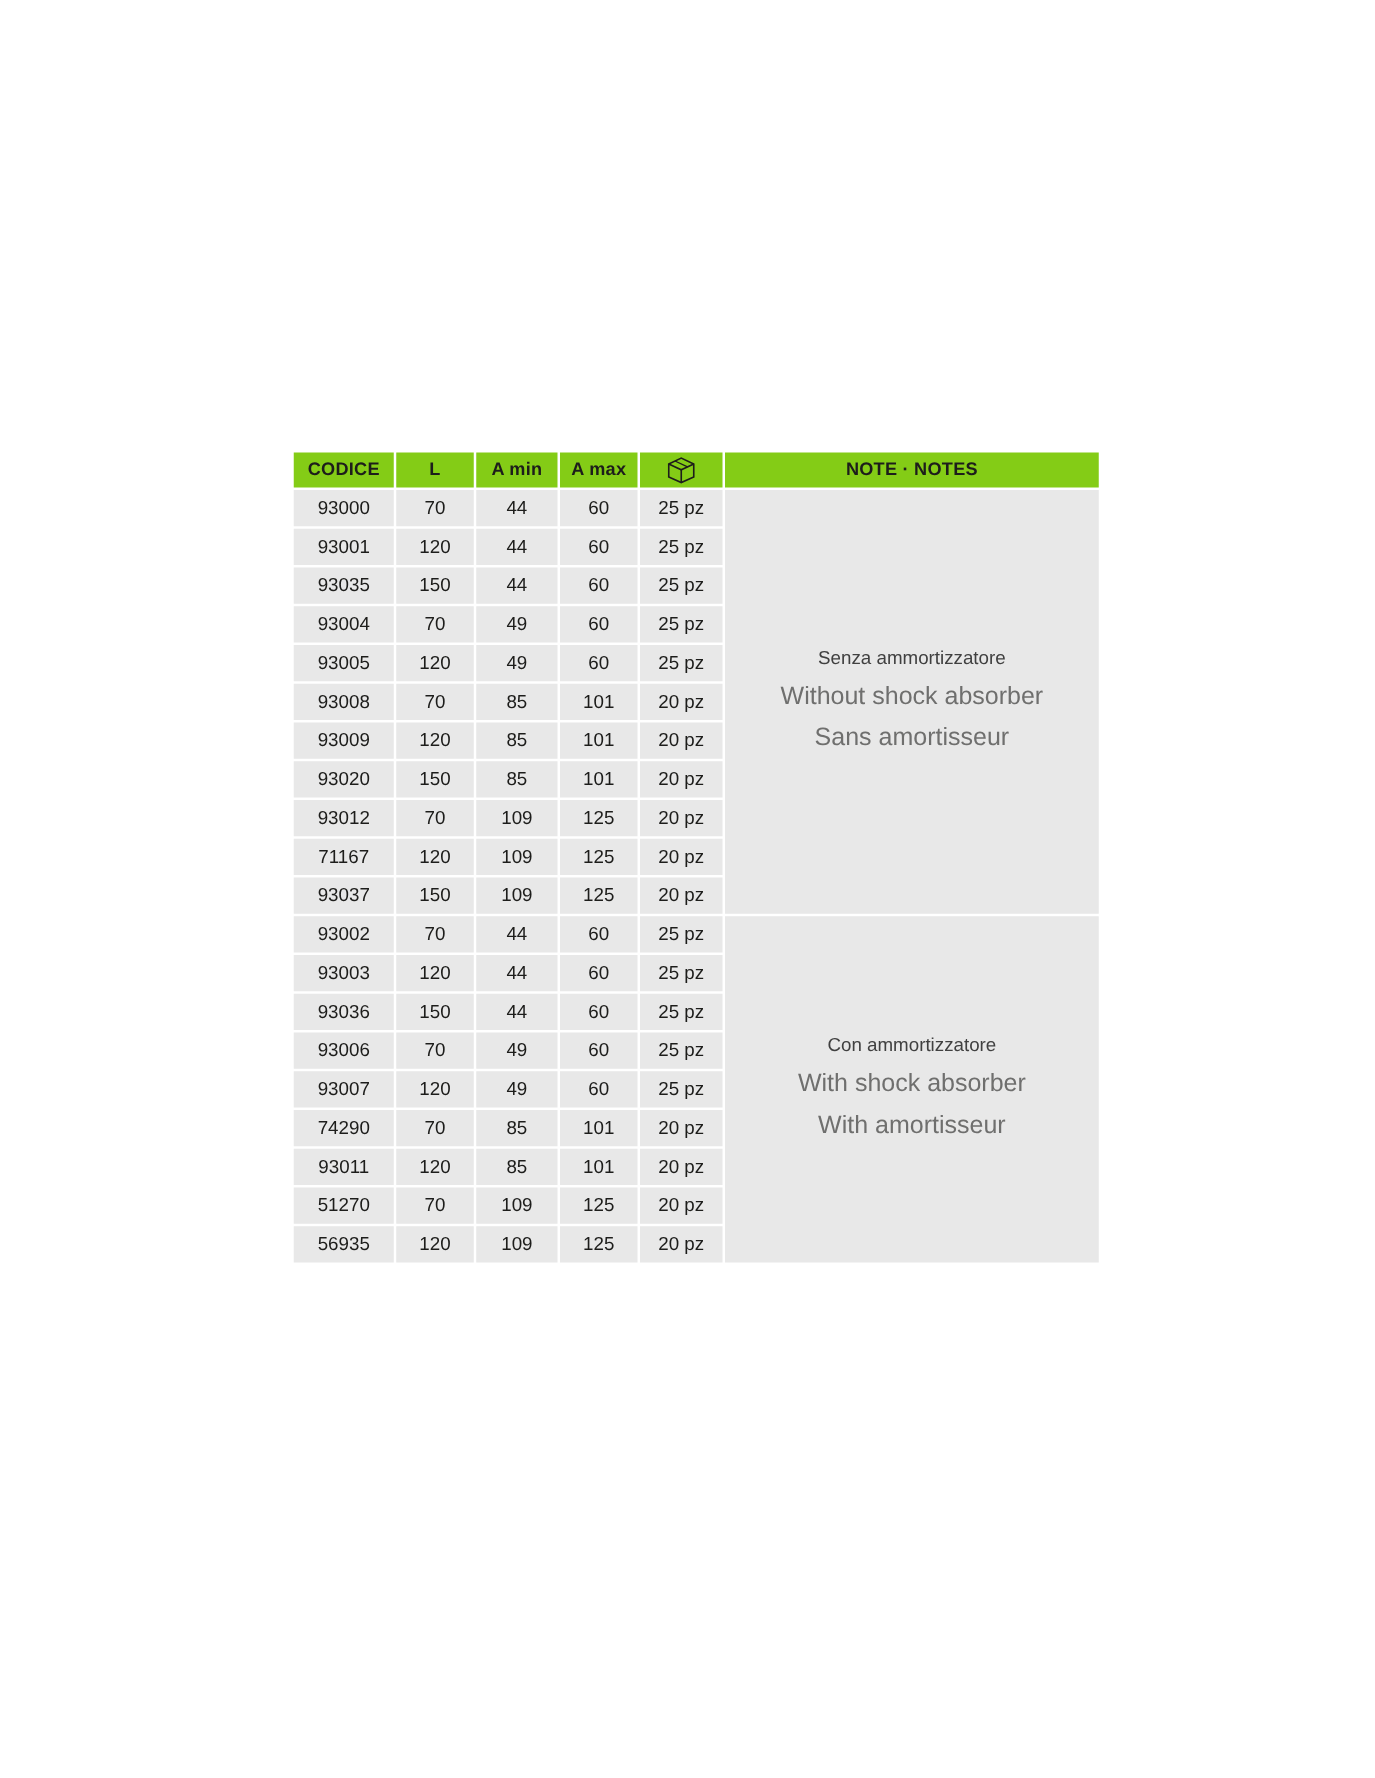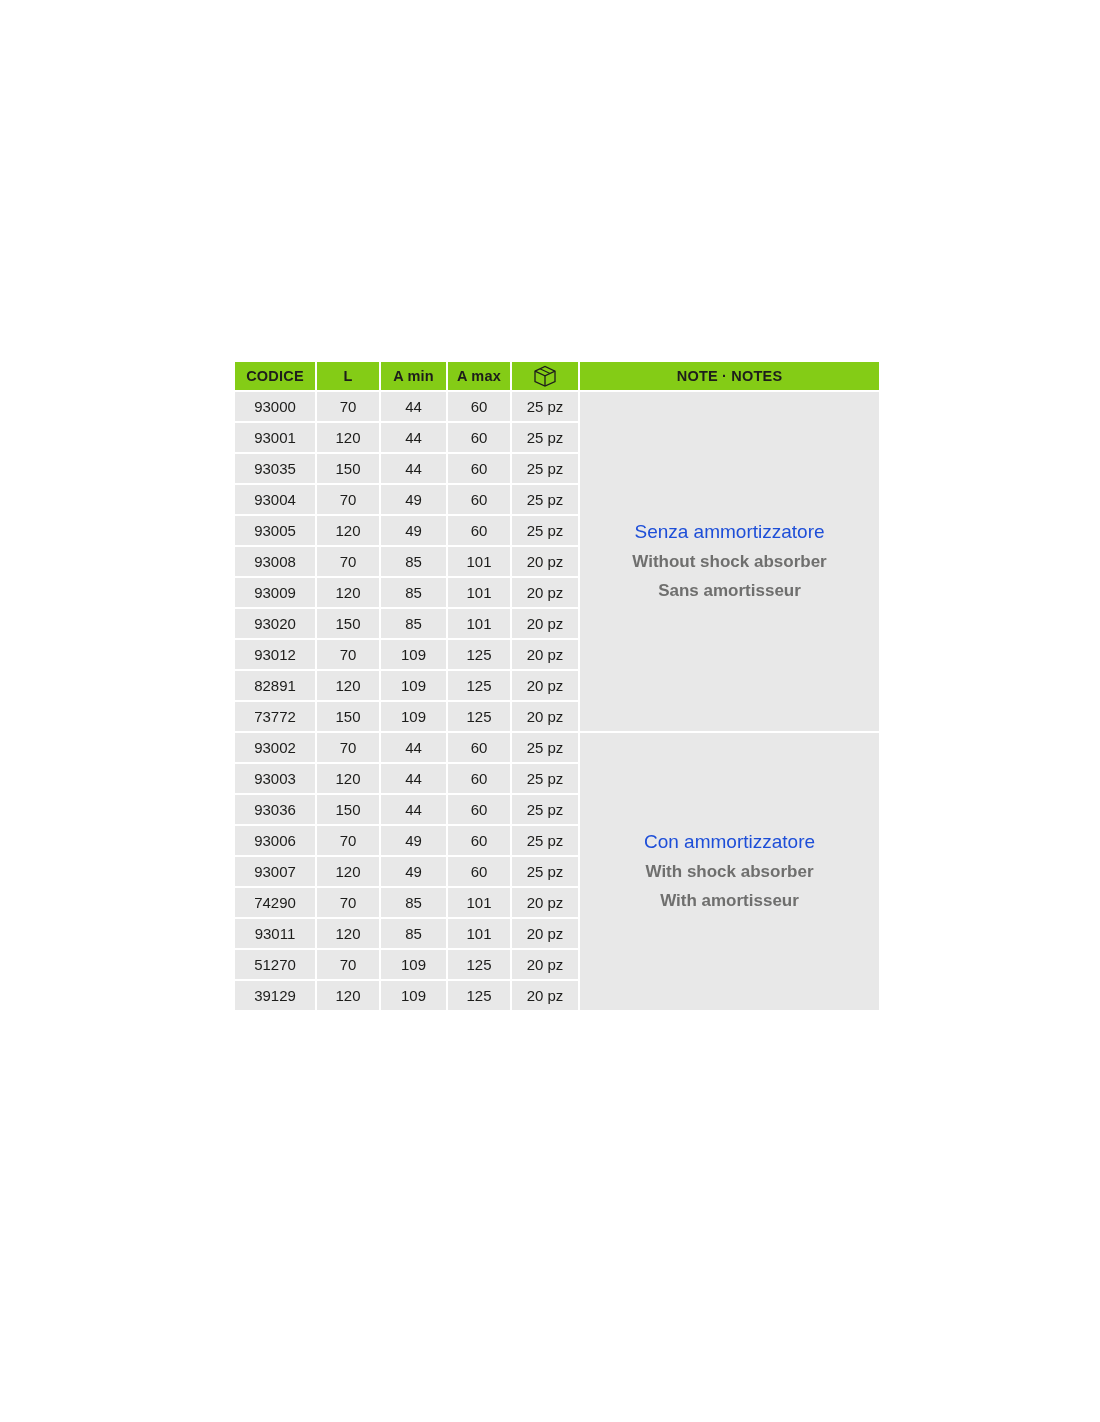--- a/index.html
+++ b/index.html
@@ -51,31 +51,30 @@
   col.c-note { width: 299px; }
 
   .note-cell {
     background: #e8e8e8;
     text-align: center;
     vertical-align: middle;
     padding: 0 8px;
     line-height: 1.55;
   }
   .note-it {
-    font-size: 19px;
-    color: #1d4ed8;
+    font-size: 15px;
+    color: #404040;
     display: block;
     margin-bottom: 3px;
   }
   .note-en, .note-fr {
-    font-size: 17px;
+    font-size: 20px;
     color: #6f6f6e;
     display: block;
     margin-bottom: 2px;
-    font-weight: bold;
   }
   .pack-icon svg {
     display: block;
     margin: 0 auto;
   }
   .hdr-notes {
     letter-spacing: 0.3px;
   }
 </style>
 </head>
@@ -174,28 +173,28 @@
         <td>20 pz</td>
       </tr>
       <tr>
         <td>93012</td>
         <td>70</td>
         <td>109</td>
         <td>125</td>
         <td>20 pz</td>
       </tr>
       <tr>
-        <td>82891</td>
-        <td>120</td>
-        <td>109</td>
-        <td>125</td>
-        <td>20 pz</td>
-      </tr>
-      <tr>
-        <td>73772</td>
+        <td>71167</td>
+        <td>120</td>
+        <td>109</td>
+        <td>125</td>
+        <td>20 pz</td>
+      </tr>
+      <tr>
+        <td>93037</td>
         <td>150</td>
         <td>109</td>
         <td>125</td>
         <td>20 pz</td>
       </tr>
 
       <tr>
         <td>93002</td>
         <td>70</td>
         <td>44</td>
@@ -250,21 +249,21 @@
         <td>20 pz</td>
       </tr>
       <tr>
         <td>51270</td>
         <td>70</td>
         <td>109</td>
         <td>125</td>
         <td>20 pz</td>
       </tr>
       <tr>
-        <td>39129</td>
+        <td>56935</td>
         <td>120</td>
         <td>109</td>
         <td>125</td>
         <td>20 pz</td>
       </tr>
     </tbody>
   </table>
 </div>
 
 </body></html>

